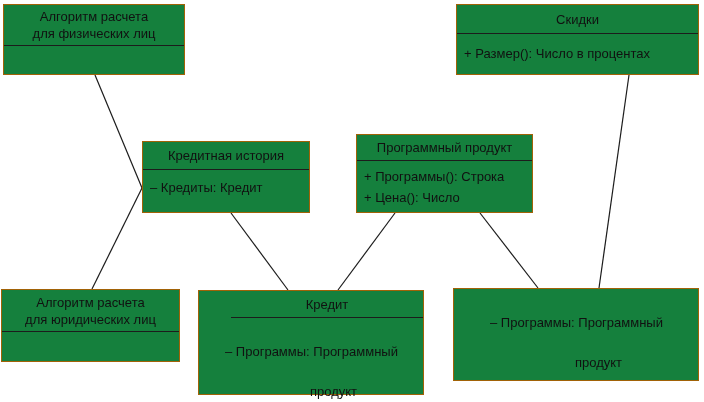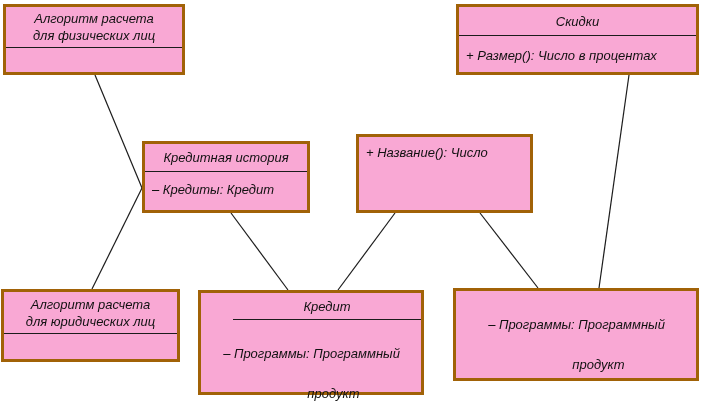--- a/index.html
+++ b/index.html
@@ -8,29 +8,28 @@
     background: #ffffff;
     font-family: "Liberation Sans", "DejaVu Sans", sans-serif;
     position: relative;
     overflow: hidden;
   }
   #diagram-canvas { position: relative; width: 704px; height: 402px; }
   #edges-svg { position: absolute; left: 0; top: 0; width: 704px; height: 402px; }
 
   .uml-class {
     position: absolute;
-    background: #f9a8d4;
-    border: 3px solid #a16207;
+    background: #15803d;
+    border: 1px solid #a16207;
     box-sizing: border-box;
     display: flex;
     flex-direction: column;
     font-size: 13px;
     line-height: 17px;
     color: #111111;
-    font-style: italic;
   }
   .uml-title {
     flex: 0 0 auto;
     display: flex;
     align-items: center;
     justify-content: center;
     text-align: center;
     border-bottom: 1px solid #1c1c1c;
     white-space: pre-line;
     box-sizing: border-box;
@@ -93,22 +92,24 @@
   </div>
 
   <div class="uml-class" id="class-skidki">
     <div class="uml-title">Скидки</div>
     <div class="uml-compartment">
       <div class="uml-member">+ Размер(): Число в процентах</div>
     </div>
   </div>
 
   <div class="uml-class" id="class-prog-product">
+    <div class="uml-title">Программный продукт</div>
     <div class="uml-compartment">
-      <div class="uml-member">+ Название(): Число</div>
+      <div class="uml-member">+ Программы(): Строка</div>
+      <div class="uml-member">+ Цена(): Число</div>
     </div>
   </div>
 
   <div class="uml-class" id="class-algo-jur">
     <div class="uml-title">Алгоритм расчета
 для юридических лиц</div>
     <div class="uml-compartment"></div>
   </div>
 
   <div class="uml-class" id="class-kredit">

